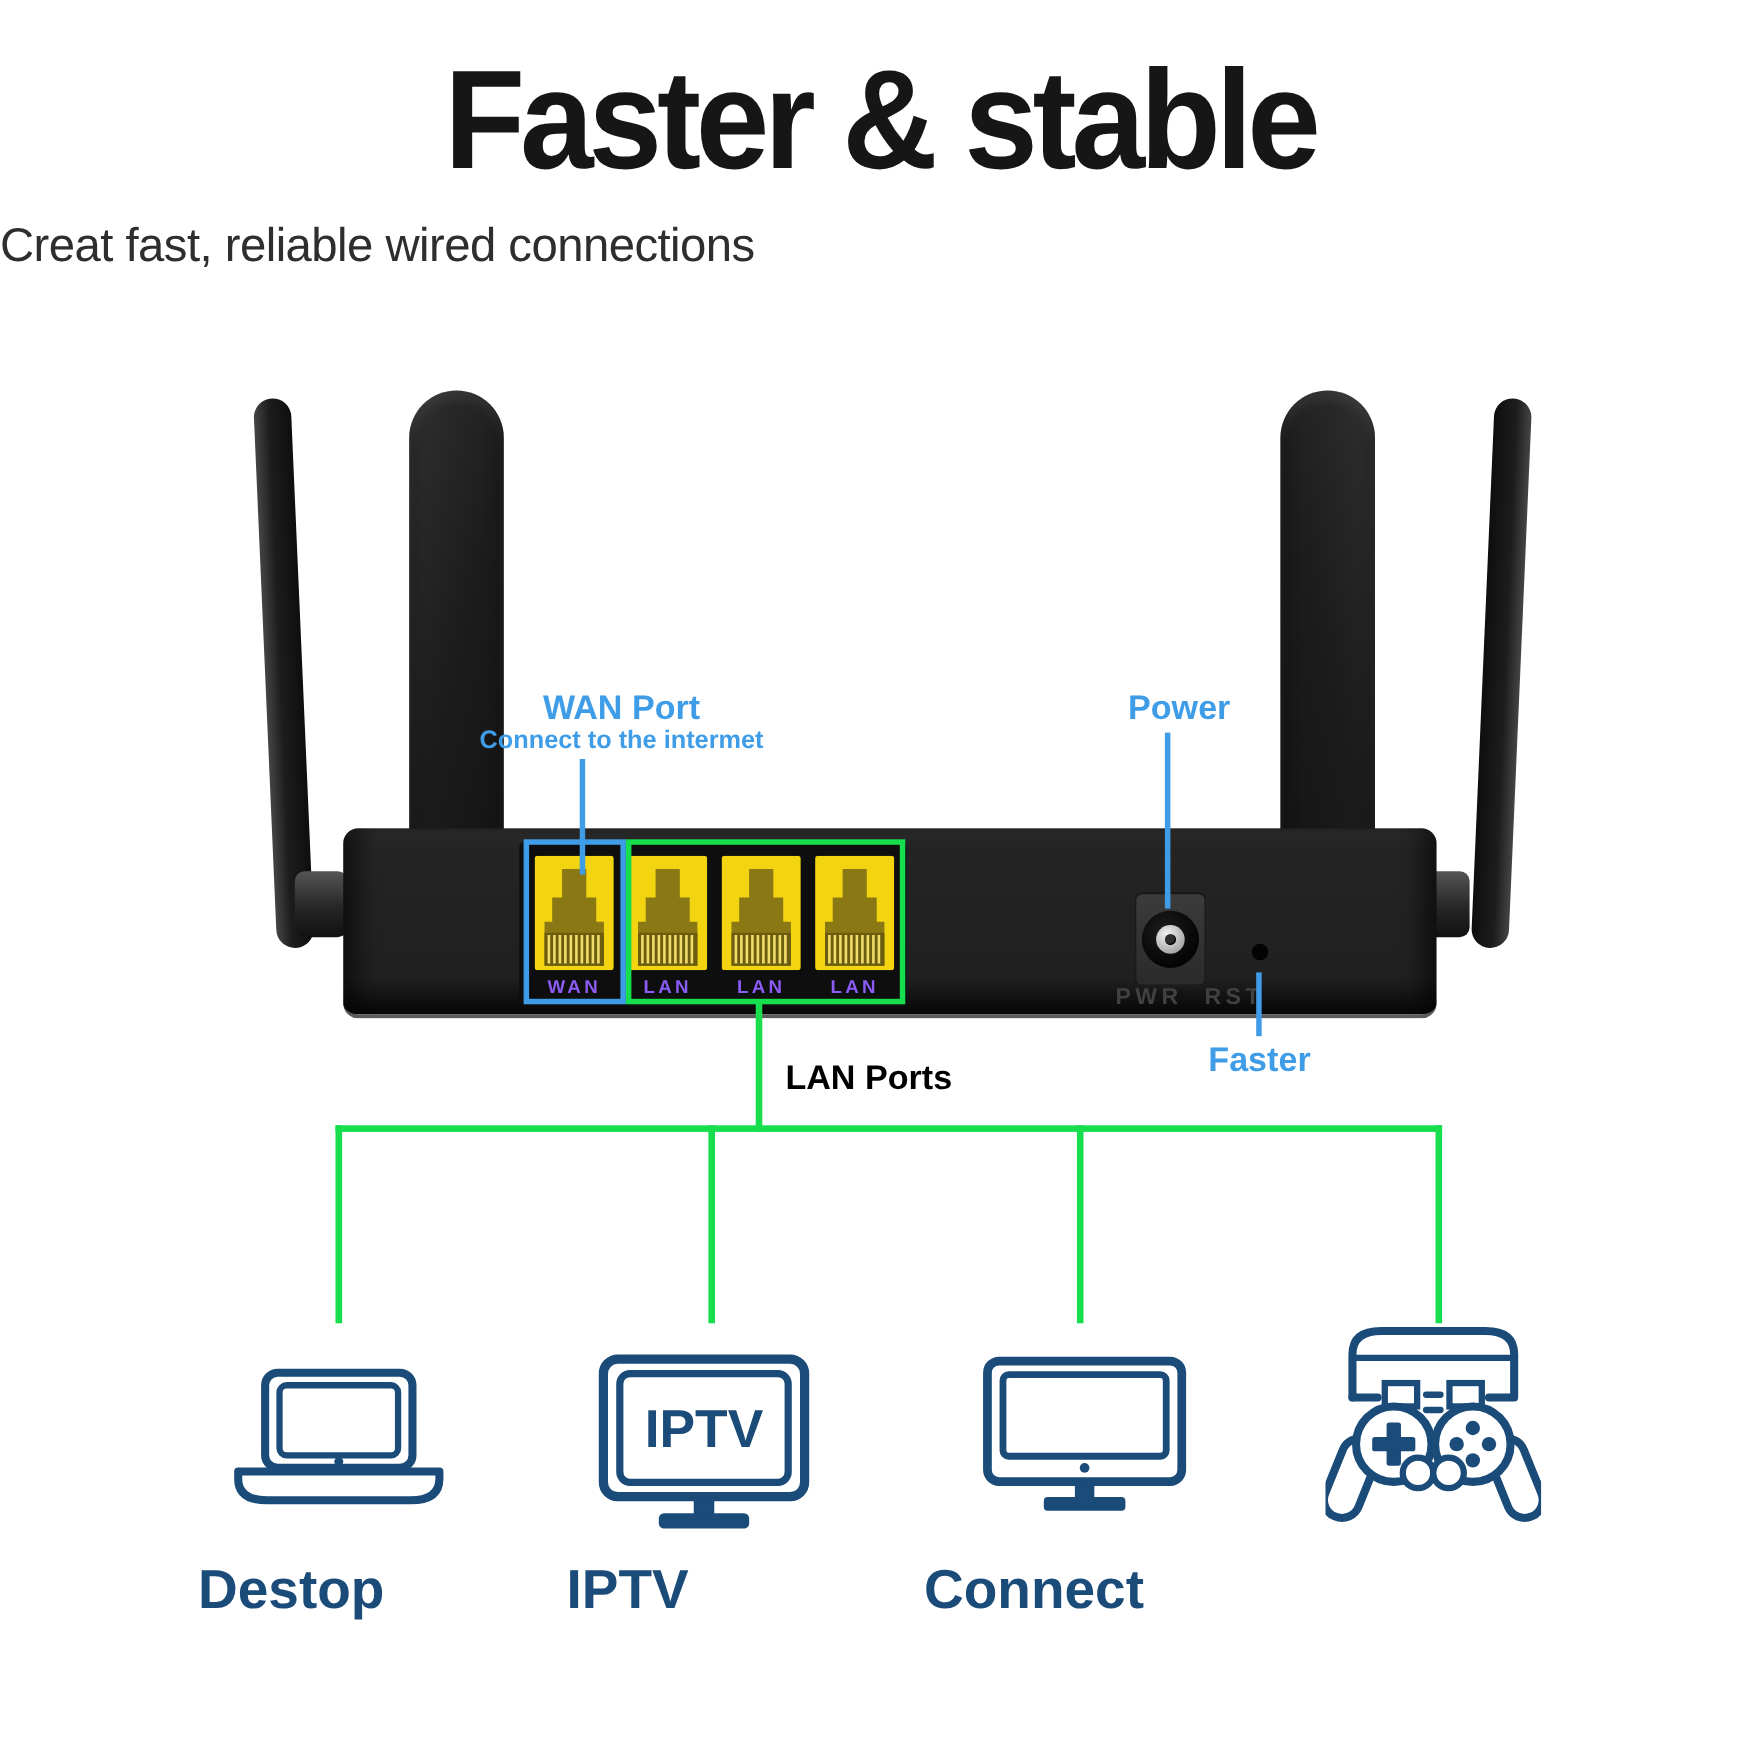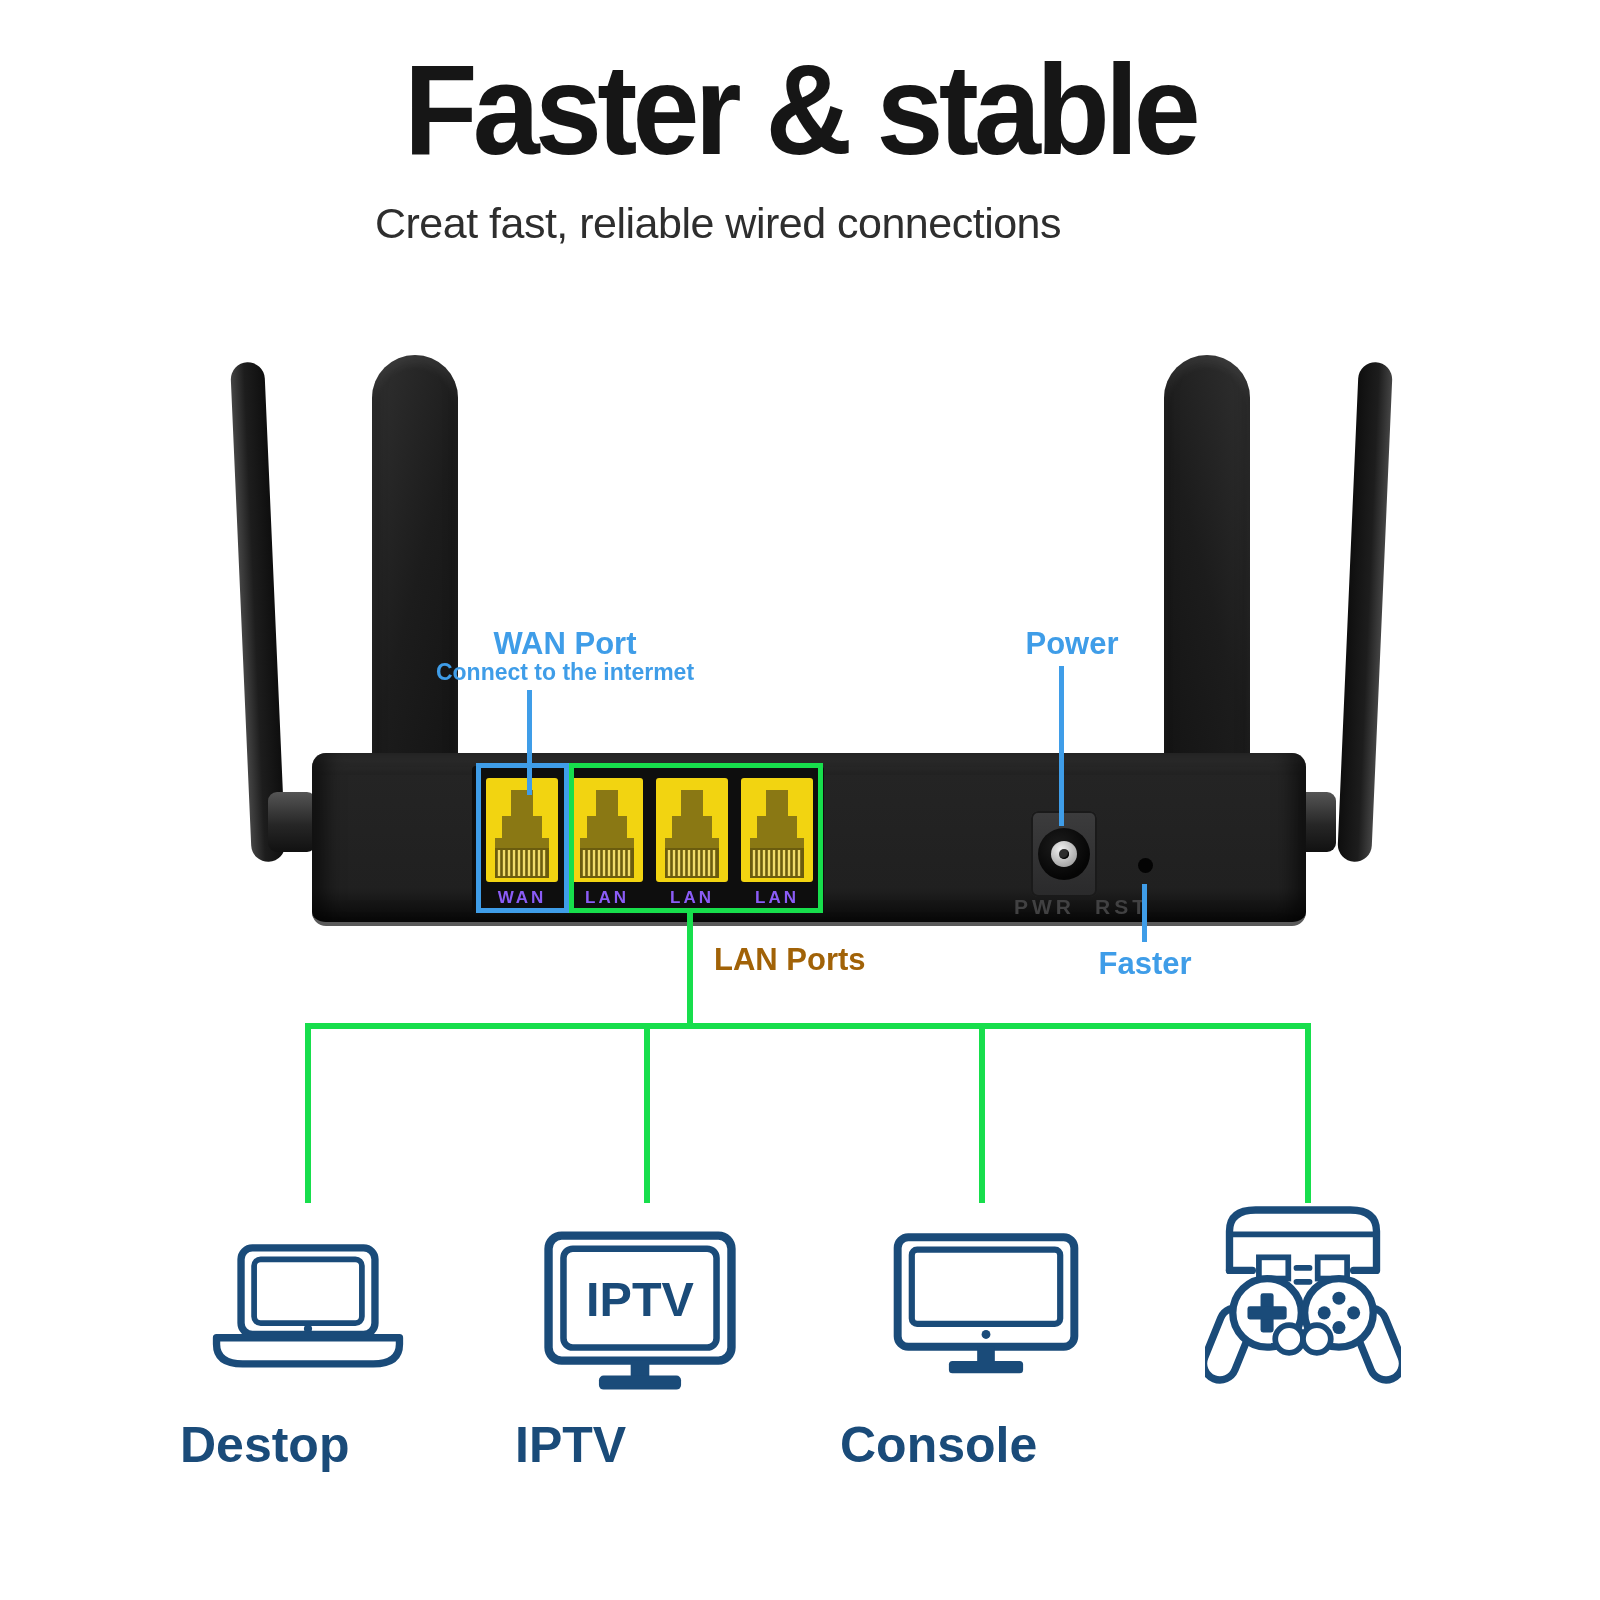--- a/index.html
+++ b/index.html
@@ -3,21 +3,21 @@
 <meta charset="utf-8">
 <style>
   html,body{margin:0;padding:0;background:#fff;}
   .stage{position:relative;width:1600px;height:1600px;background:#ffffff;overflow:hidden;
          font-family:"Liberation Sans", sans-serif;padding-left:40px;}
   .abs{position:absolute;}
 
   
   .title{left:0;top:36px;width:1600px;text-align:center;font-size:128px;font-weight:700;
          letter-spacing:-5px;color:#161616;transform:scaleX(.94);white-space:nowrap;}
-  .subtitle{left:0;top:196px;width:1436px;text-align:center;font-size:43px;line-height:55px;
+  .subtitle{left:0;top:196px;width:1436px;text-align:left;font-size:43px;line-height:55px;
             color:#2e2e2e;letter-spacing:-.5px;}
 
   
   .ant-outer{width:34px;height:500px;border-radius:17px;
              background:linear-gradient(90deg,#454545,#1d1d1d 40%,#0e0e0e);}
   .ant-inner{width:86px;height:552px;border-radius:43px;
              background:linear-gradient(105deg,#303030,#1c1c1c 45%,#111);
              box-shadow:inset 0 8px 10px rgba(255,255,255,.08), inset 0 -10px 14px rgba(0,0,0,.55);}
   .hinge{width:48px;height:60px;border-radius:9px;
          background:linear-gradient(#555,#262626 55%,#111);}
@@ -38,21 +38,21 @@
   .barrel-ring{width:26px;height:26px;border-radius:50%;background:radial-gradient(circle at 38% 32%,#f2f2f2,#b5b5b5 60%,#8d8d8d);
                display:flex;align-items:center;justify-content:center;}
   .barrel-pin{width:10px;height:10px;border-radius:50%;background:#2e2e2e;box-shadow:inset -1px -1px 1px #000;}
   .panel-label{width:100px;text-align:left;font-size:21px;font-weight:700;letter-spacing:4px;color:#414142;}
   .rst-hole{left:1138px;top:858px;width:15px;height:15px;border-radius:50%;background:#040404;}
 
   
   .blue-note{color:#3F9DE8;font-weight:700;text-align:center;}
   .blue-line{width:5px;background:#3F9DE8;}
   .green-line{background:#17DE4C;}
-  .lan-note{color:#a16207;font-weight:700;font-size:31px;}
+  .lan-note{color:#000000;font-weight:700;font-size:31px;margin-top:20px;}
 
   
   .dev-label{text-align:left;font-size:50px;font-weight:700;color:#1A4B79;line-height:1.16;}
   svg .st{fill:none;stroke:#1A4B79;stroke-width:9;stroke-linecap:round;stroke-linejoin:round;}
   svg .st7{fill:none;stroke:#1A4B79;stroke-width:7;stroke-linecap:round;stroke-linejoin:round;}
   svg .stw{fill:#fff;stroke:#1A4B79;stroke-width:9;stroke-linejoin:round;}
   svg .stw7{fill:#fff;stroke:#1A4B79;stroke-width:7;}
   svg .fl{fill:#1A4B79;stroke:none;}
   svg text{font-family:"Liberation Sans",sans-serif;}
 </style>
@@ -199,21 +199,21 @@
   </svg>
   <div class="abs dev-label" style="left:515px;top:1416px;width:250px;">IPTV</div>
 
   <svg class="abs" style="left:880px;top:1232px;width:212px;" viewBox="0 0 240 170">
     <rect class="st" x="20" y="6" width="200" height="124" rx="12"></rect>
     <rect class="st7" x="36" y="20" width="168" height="84" rx="6"></rect>
     <circle class="fl" cx="120" cy="116" r="5"></circle>
     <rect class="fl" x="110" y="130" width="20" height="17"></rect>
     <rect class="fl" x="78" y="146" width="84" height="14" rx="4"></rect>
   </svg>
-  <div class="abs dev-label" style="left:840px;top:1416px;width:290px;">Console</div>
+  <div class="abs dev-label" style="left:840px;top:1416px;width:290px;">Connect</div>
 
   <svg class="abs" style="left:1205px;top:1192px;width:196px;" viewBox="0 0 240 240">
     <path class="st" d="M30,96 V48 Q30,22 62,22 H178 Q210,22 210,48 V96 H182"></path>
     <path class="st" d="M30,96 H58"></path>
     <line class="st7" x1="30" y1="52" x2="210" y2="52"></line>
     <rect class="stw7" x="66" y="80" width="36" height="26"></rect>
     <rect class="stw7" x="138" y="80" width="36" height="26"></rect>
     <line class="st7" x1="112" y1="93" x2="128" y2="93"></line>
     <rect class="stw" x="8" y="140" width="40" height="92" rx="20" transform="rotate(22 28 186)"></rect>
     <rect class="stw" x="192" y="140" width="40" height="92" rx="20" transform="rotate(-22 212 186)"></rect>

